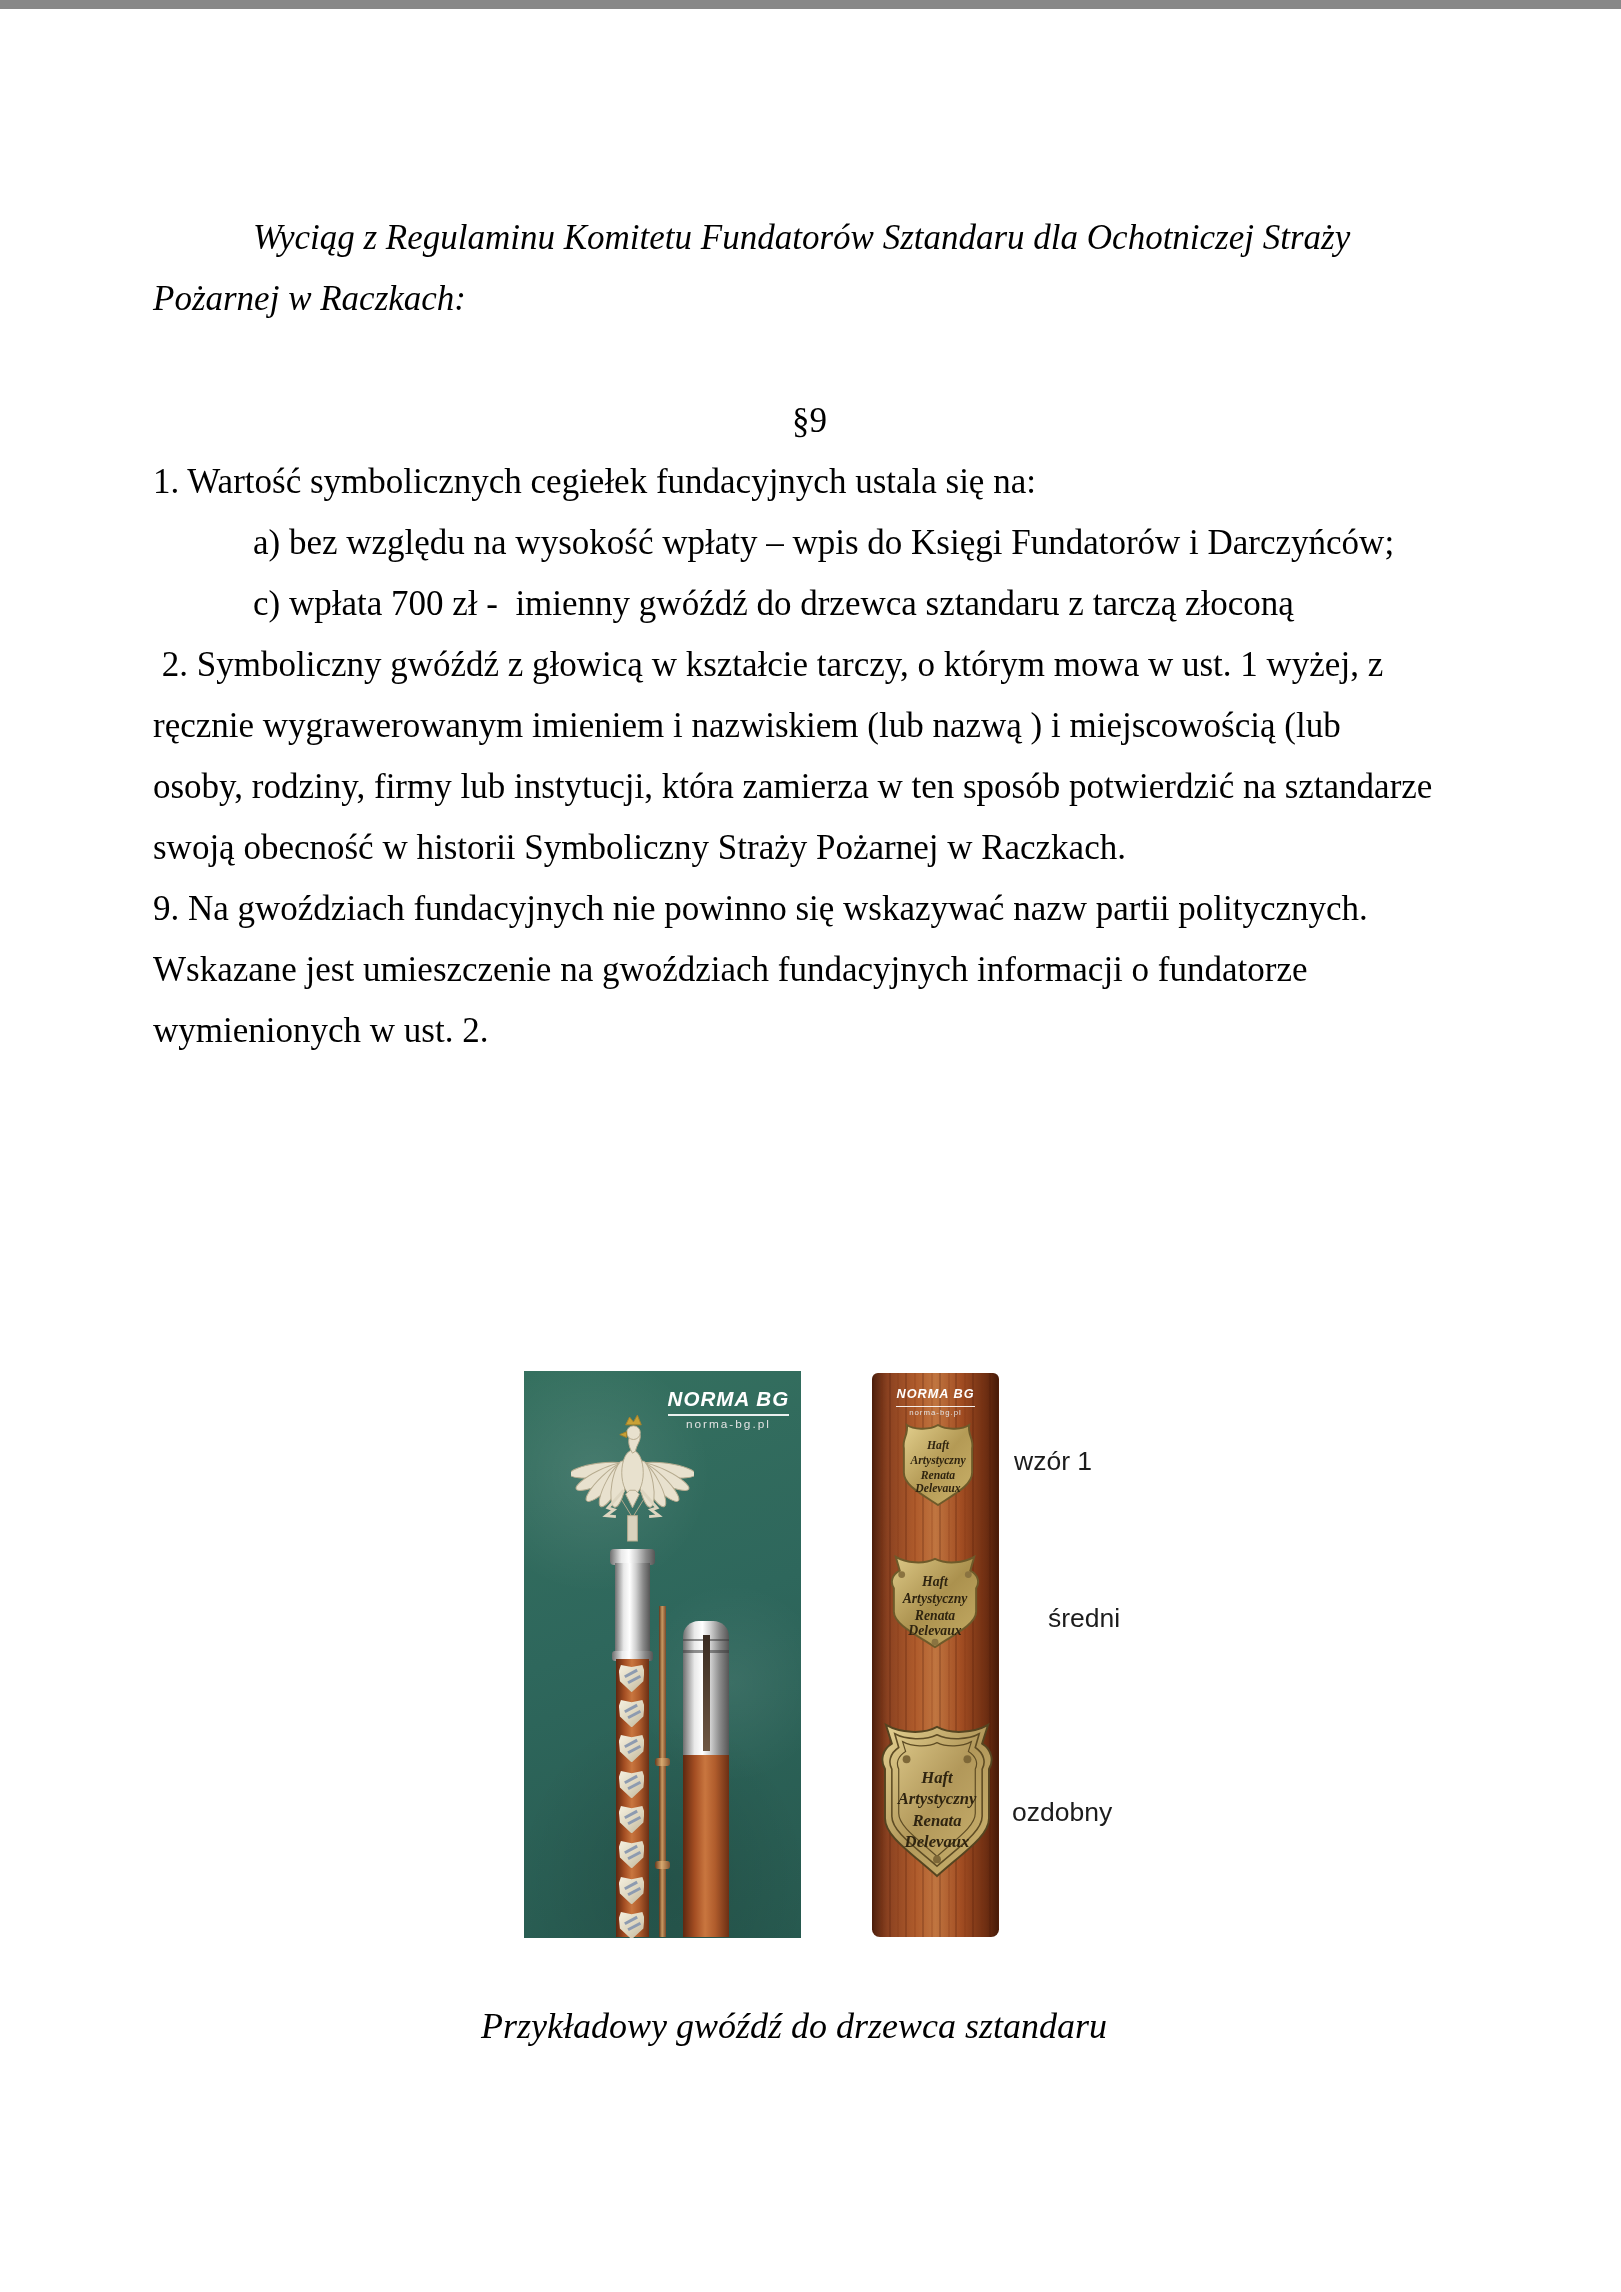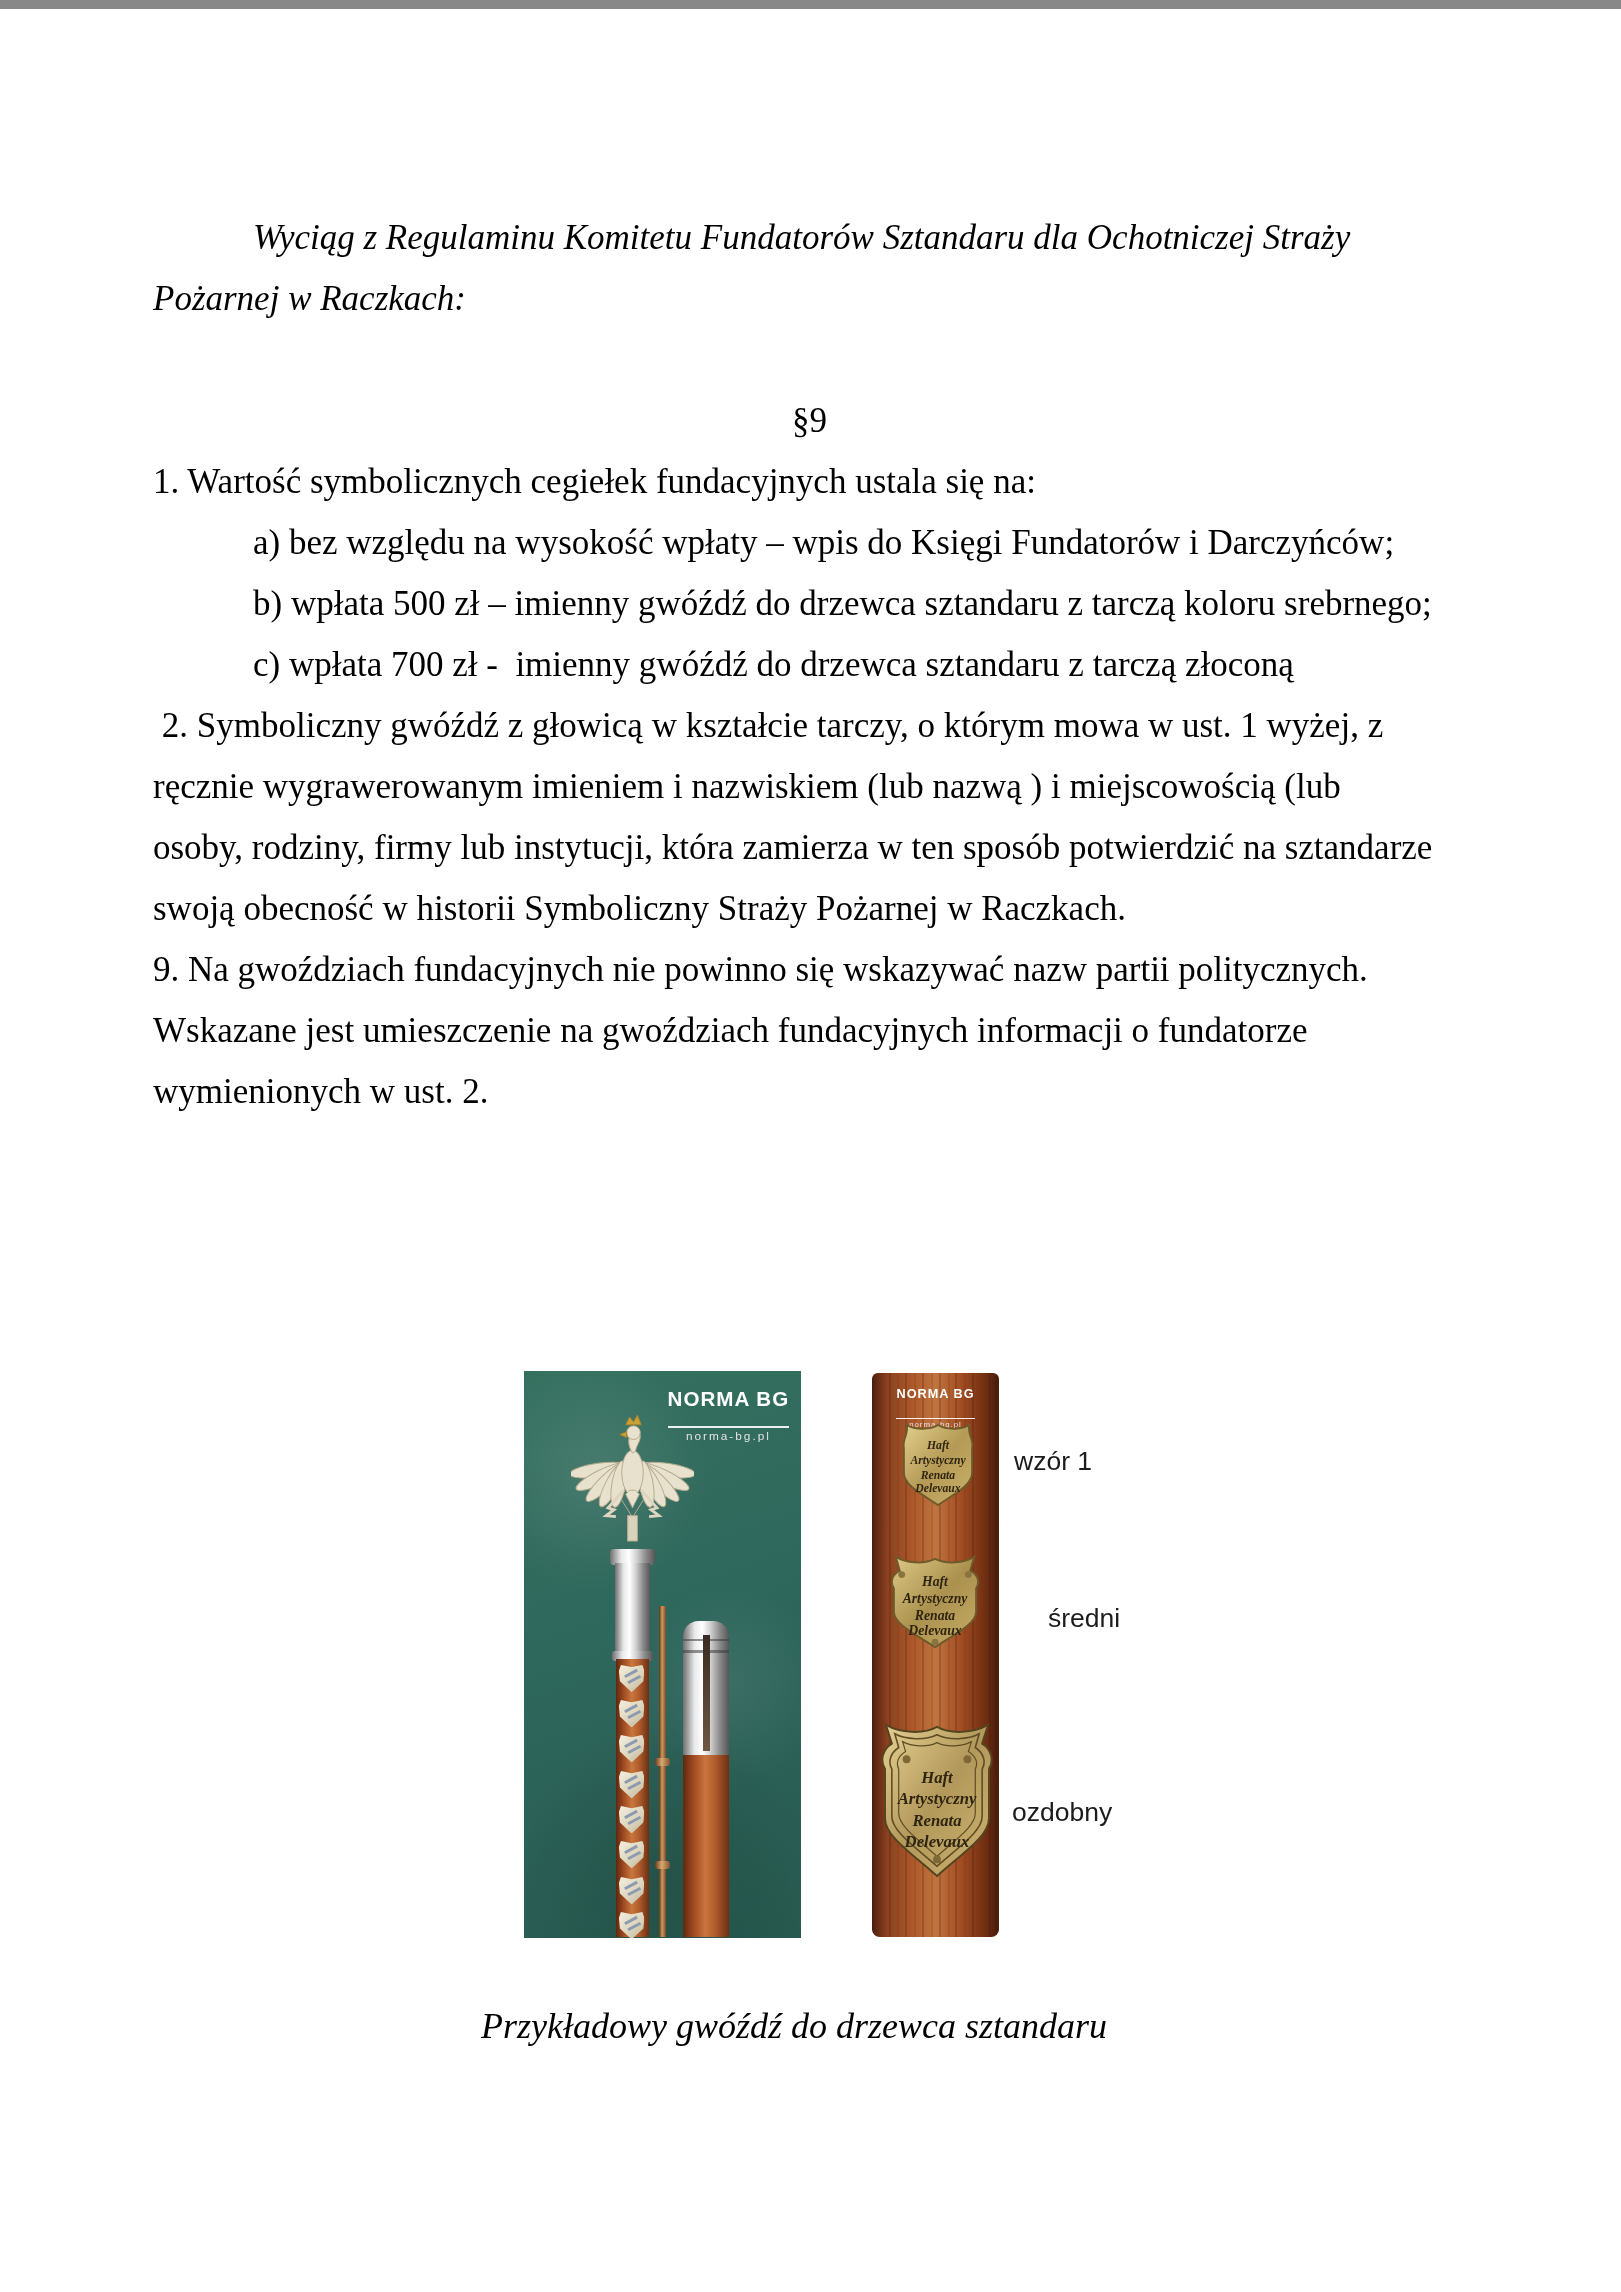--- a/index.html
+++ b/index.html
@@ -41,23 +41,23 @@
       linear-gradient(90deg,#4e1f0c 0%, #8a4120 12%, #b05c2c 35%, #c07540 50%, #a24d22 70%, #6e2e12 90%, #451a08 100%);
     border-radius:5.9px 5.9px 7.8px 7.8px;
     overflow:hidden;
   }
   .brand{
     position:absolute;color:#fff;
     font-family:"Liberation Sans", sans-serif;
     text-align:center;line-height:1;
   }
   .brand .brand-name{
-    font-weight:bold;letter-spacing:1px;
+    font-weight:bold;font-style:italic;letter-spacing:1px;
     border-bottom:2px solid rgba(255,255,255,.9);
-    padding-bottom:17px;display:inline-block;
+    padding-bottom:5px;display:inline-block;
   }
   .brand .brand-url{
     display:block;margin-top:2.9px;letter-spacing:2px;color:#e3e3e3;
   }
   .brand-lg{top:17.6px;right:11.8px;}
   .brand-lg .brand-name{font-size:20.6px;}
   .brand-lg .brand-url{font-size:11.8px;}
   .brand-sm{top:11.8px;left:0;right:0;}
   .brand-sm .brand-name{font-size:12.7px;border-bottom-width:1px;}
   .brand-sm .brand-url{font-size:7.8px;letter-spacing:1px;}
@@ -113,21 +113,20 @@
 
 <div class="page">
 
   <div class="doc-text">
     <div class="line italic indent">Wyciąg z Regulaminu Komitetu Fundatorów Sztandaru dla Ochotniczej Straży</div>
     <div class="line italic">Pożarnej w Raczkach:</div>
     <div class="line"></div>
     <div class="line center">§9</div>
     <div class="line">1. Wartość symbolicznych cegiełek fundacyjnych ustala się na:</div>
     <div class="line indent">a) bez względu na wysokość wpłaty – wpis do Księgi Fundatorów i Darczyńców;</div>
-    <div class="line indent">b) wpłata 500 zł – imienny gwóźdź do drzewca sztandaru z tarczą koloru srebrnego;</div>
     <div class="line indent">c) wpłata 700 zł -  imienny gwóźdź do drzewca sztandaru z tarczą złoconą</div>
     <div class="line"> 2. Symboliczny gwóźdź z głowicą w kształcie tarczy, o którym mowa w ust. 1 wyżej, z</div>
     <div class="line">ręcznie wygrawerowanym imieniem i nazwiskiem (lub nazwą ) i miejscowością (lub</div>
     <div class="line">osoby, rodziny, firmy lub instytucji, która zamierza w ten sposób potwierdzić na sztandarze</div>
     <div class="line">swoją obecność w historii Symboliczny Straży Pożarnej w Raczkach.</div>
     <div class="line">9. Na gwoździach fundacyjnych nie powinno się wskazywać nazw partii politycznych.</div>
     <div class="line">Wskazane jest umieszczenie na gwoździach fundacyjnych informacji o fundatorze</div>
     <div class="line">wymienionych w ust. 2.</div>
   </div>
 

